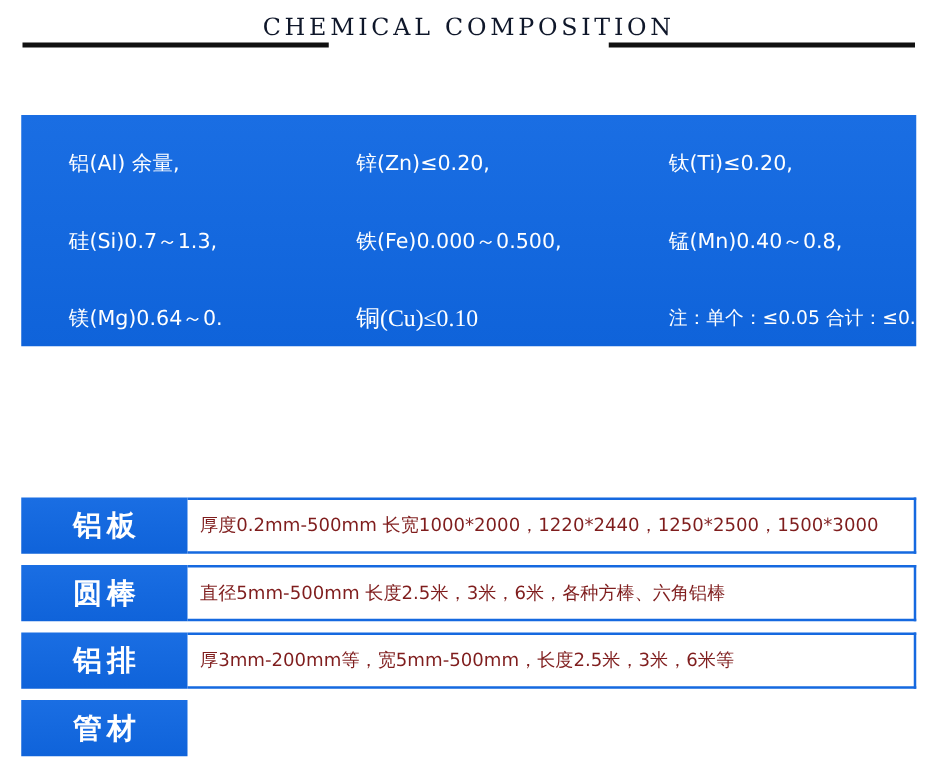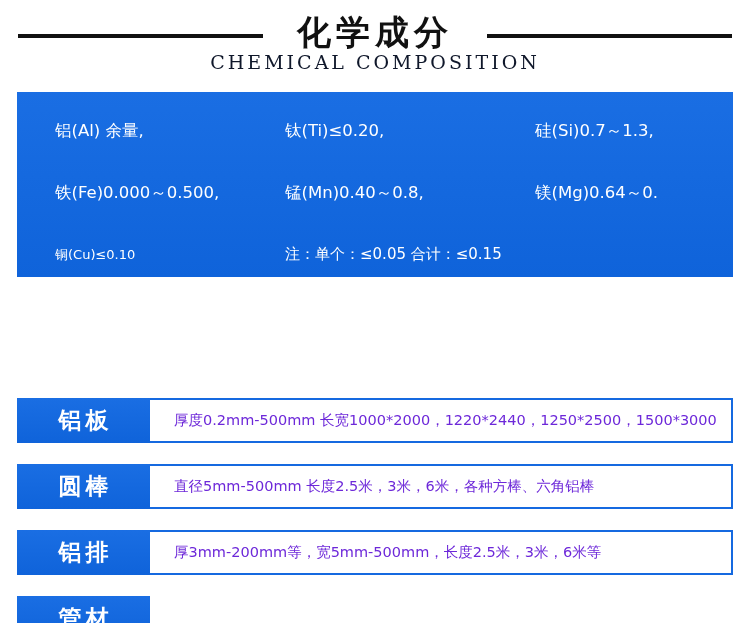--- a/index.html
+++ b/index.html
@@ -78,34 +78,35 @@
     font-size: 16.5px;
     font-family: "DejaVu Sans", "Liberation Sans", sans-serif;
     display: flex;
     align-items: center;
     white-space: nowrap;
   }
   .chem-cell.note {
     font-size: 15px;
   }
   .chem-cell.small {
-    font-size: 13px;
+    font-size: 19px;
+    font-family: Liberation Serif, serif;
   }
 
   
   .spec-table {
     position: absolute;
     left: 17px;
     top: 398px;
     width: 716px;
   }
   .spec-row {
     display: flex;
     align-items: stretch;
-    margin-bottom: 21px;
+    margin-bottom: 9px;
     height: 45px;
   }
   .spec-label {
     width: 133px;
     background: #1569e0;
     background: linear-gradient(180deg, #1a6ee3 0%, #0f63da 100%);
     color: #ffffff;
     font-size: 23px;
     font-weight: bold;
     font-family: "DejaVu Sans", "Liberation Sans", sans-serif;
@@ -116,46 +117,46 @@
     box-sizing: border-box;
     padding-left: 4px;
   }
   .spec-value {
     flex: 1;
     border: 2px solid #1569e0;
     border-left: none;
     box-sizing: border-box;
     display: flex;
     align-items: center;
-    padding-left: 24px;
-    color: #6d28d9;
+    padding-left: 10px;
+    color: #7f1d1d;
     font-size: 14.5px;
     font-family: "DejaVu Sans", "Liberation Sans", sans-serif;
     white-space: nowrap;
     overflow: hidden;
   }
 
   .heading-1 { position: absolute; left: 0; top: 12px; width: 750px; }
   .heading-2 { position: absolute; left: 0; top: 308px; width: 750px; }
 </style>
 </head>
 <body>
 
 <div class="page">
 
   <div class="heading-block heading-1">
     <div class="rule-left"></div>
     <div class="rule-right"></div>
-    <p class="heading-cn">化学成分</p>
     <p class="heading-en">CHEMICAL COMPOSITION</p>
   </div>
 
   <div class="chem-panel">
     <div class="chem-grid">
       <div class="chem-cell">铝(Al) 余量,</div>
+      <div class="chem-cell">锌(Zn)≤0.20,</div>
       <div class="chem-cell">钛(Ti)≤0.20,</div>
       <div class="chem-cell">硅(Si)0.7～1.3,</div>
       <div class="chem-cell">铁(Fe)0.000～0.500,</div>
       <div class="chem-cell">锰(Mn)0.40～0.8,</div>
       <div class="chem-cell">镁(Mg)0.64～0.</div>
       <div class="chem-cell small">铜(Cu)≤0.10</div>
       <div class="chem-cell note">注：单个：≤0.05 合计：≤0.15</div>
     </div>
   </div>
 

